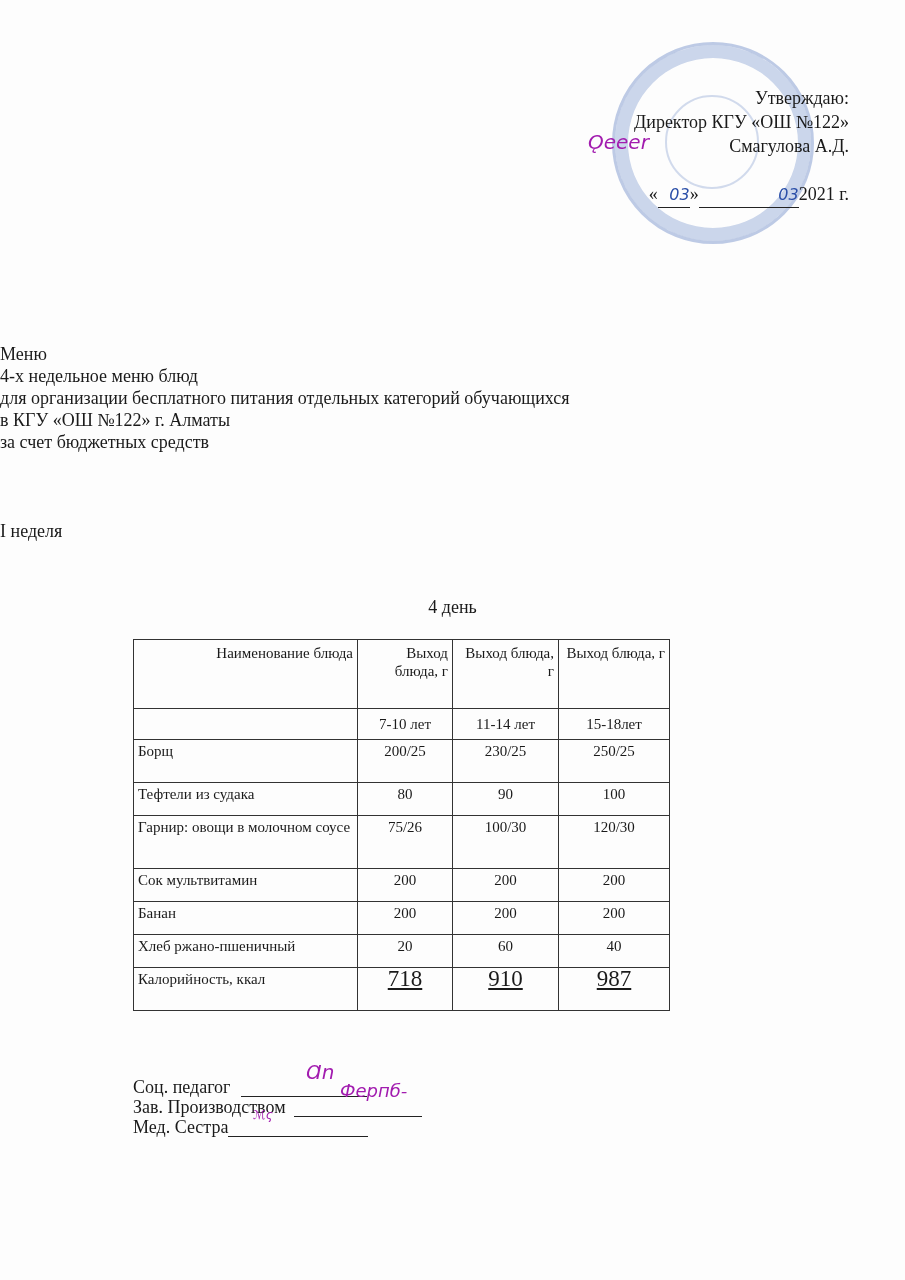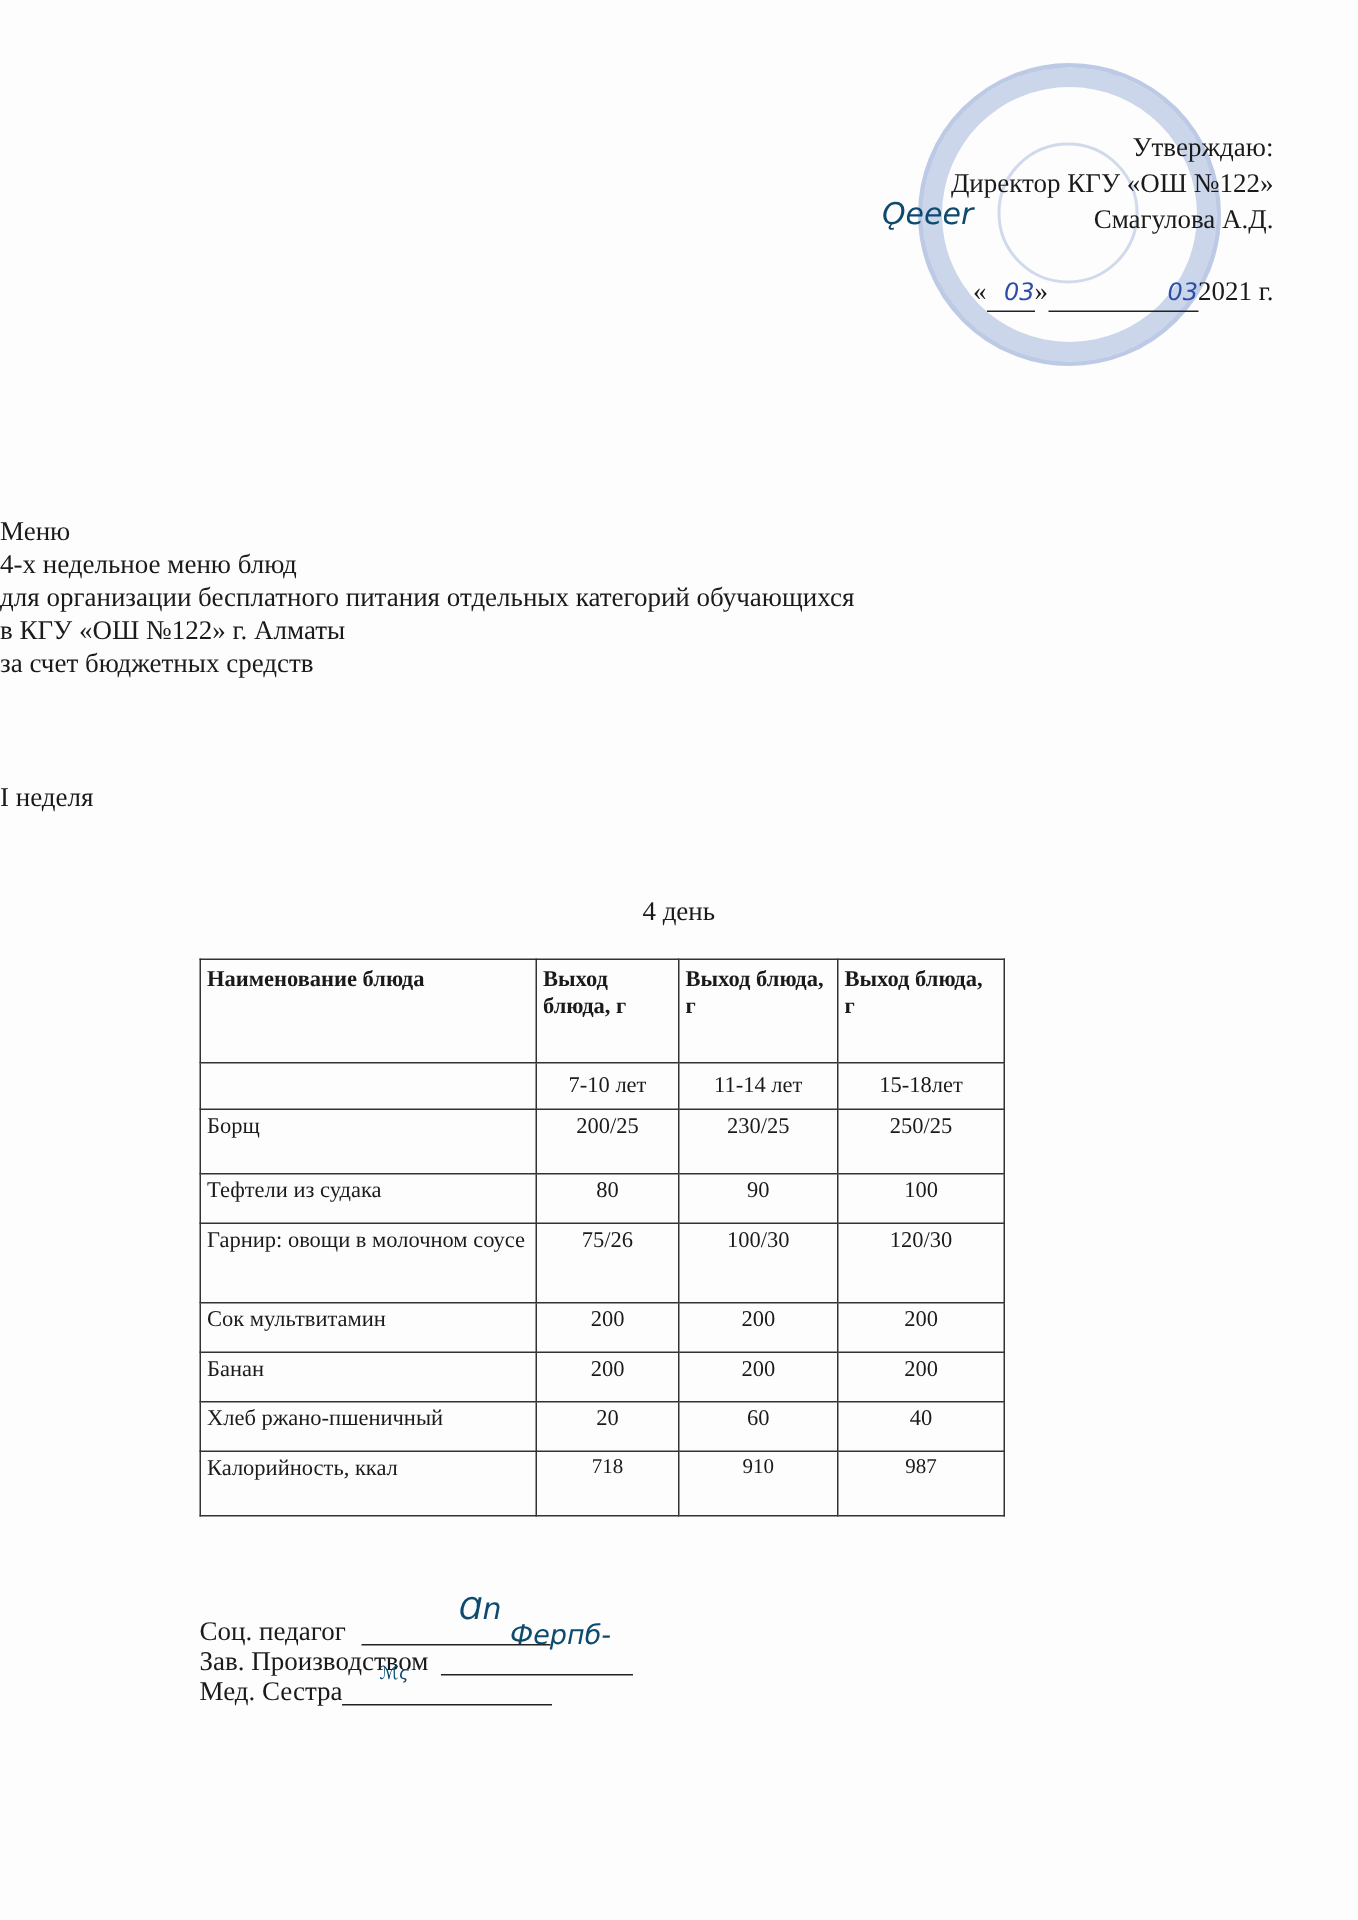--- a/index.html
+++ b/index.html
@@ -22,42 +22,42 @@
       border-radius: 50%; border: 3px solid rgba(110,140,200,0.45);
       box-shadow: inset 0 0 0 10px rgba(255,255,255,0), inset 0 0 0 13px rgba(110,140,200,0.35);
       z-index: 1;
     }
     .stamp::after {
       content: ""; position: absolute; left: 50px; top: 50px; width: 90px; height: 90px;
       border-radius: 50%; border: 2px solid rgba(110,140,200,0.3);
     }
     .signature {
       position: absolute; font-family: "DejaVu Sans", sans-serif; font-style: italic;
-      color: #0c4a6e; z-index: 3;
+      color: #a21caf; z-index: 3;
     }
     .title-block {
       position: absolute; left: 0; right: 0; top: 343px; 
       font-size: 18px; line-height: 22px;
     }
     .week { position: absolute; left: 0; right: 0; top: 521px; font-size: 18px; }
     .day { position: absolute; left: 0; right: 0; top: 597px; text-align: center; font-size: 18px; }
     table.menu {
       position: absolute; left: 133px; top: 639px; border-collapse: collapse;
       font-size: 15px; width: 537px;
     }
     table.menu td {
       border: 1px solid #333; padding: 2px 4px; vertical-align: top; line-height: 18px;
     }
     table.menu td.num { text-align: center; }
-    table.menu .head td { height: 62px; text-align: left; padding-top: 4px; font-weight: bold; }
+    table.menu .head td { height: 62px; text-align: right; padding-top: 4px; }
     table.menu .age td { height: 26px; text-align: center; vertical-align: middle; }
     table.menu .row td { height: 28px; }
     table.menu .row.tall td { height: 38px; }
     table.menu .row.xl td { height: 48px; }
-    table.menu .cal td.num { font-size: 14px; }
+    table.menu .cal td.num { font-size: 23px; text-decoration: underline; }
     .footer {
       position: absolute; left: 133px; top: 1077px; font-size: 18px; line-height: 20px;
     }
     .footer .line { display: inline-block; border-bottom: 1px solid #222; vertical-align: bottom; }
   </style>
 </head>
 <body>
 
 <div class="stamp"></div>
 

